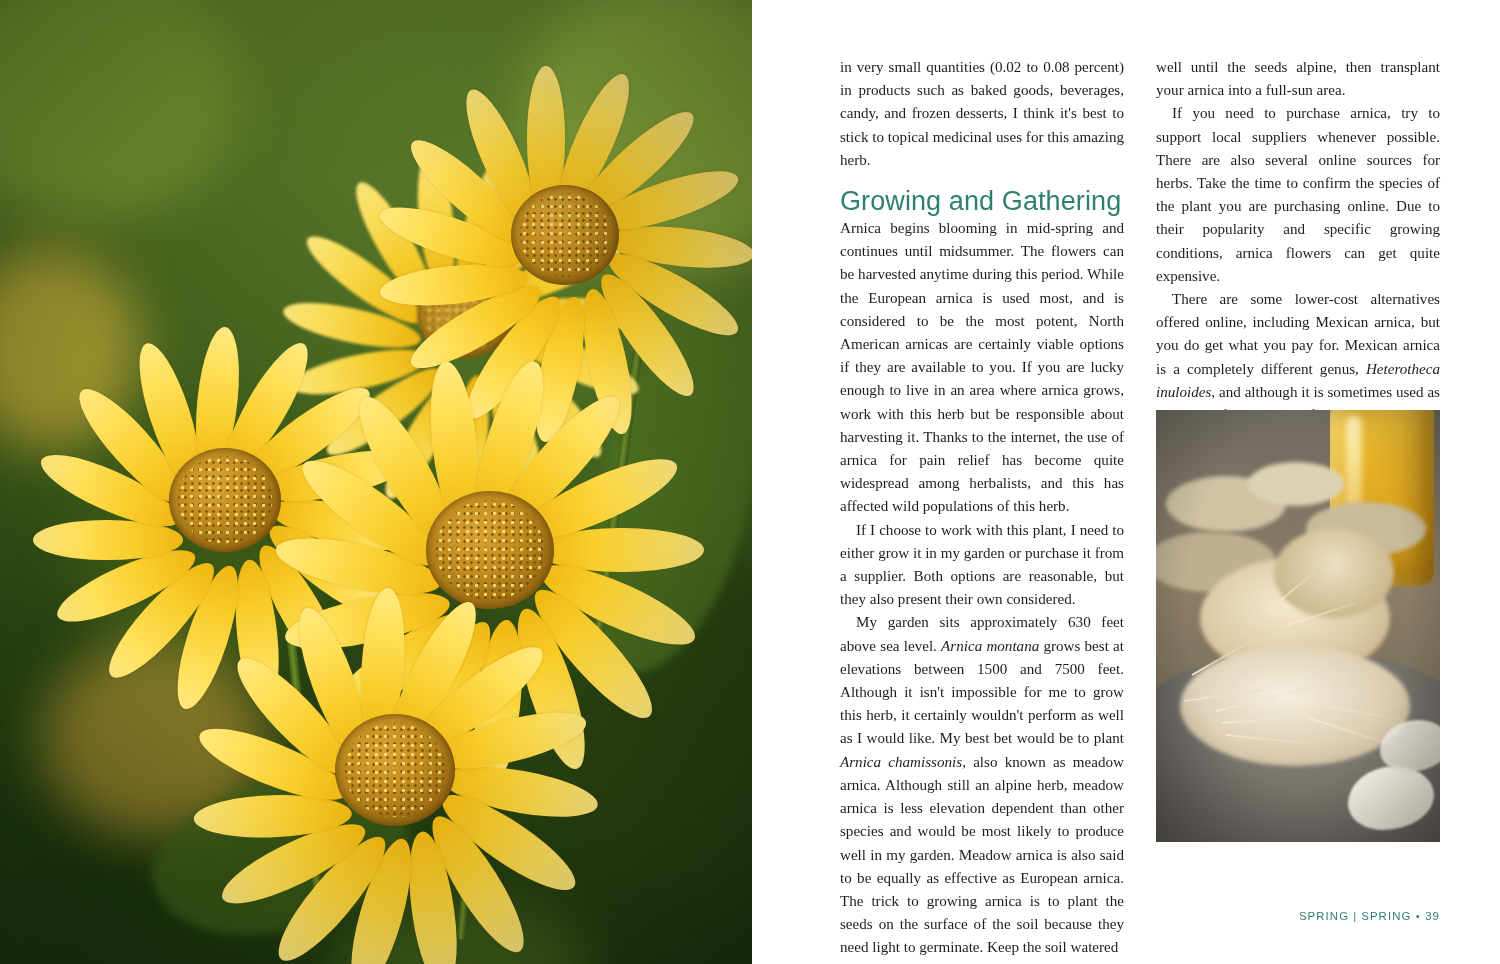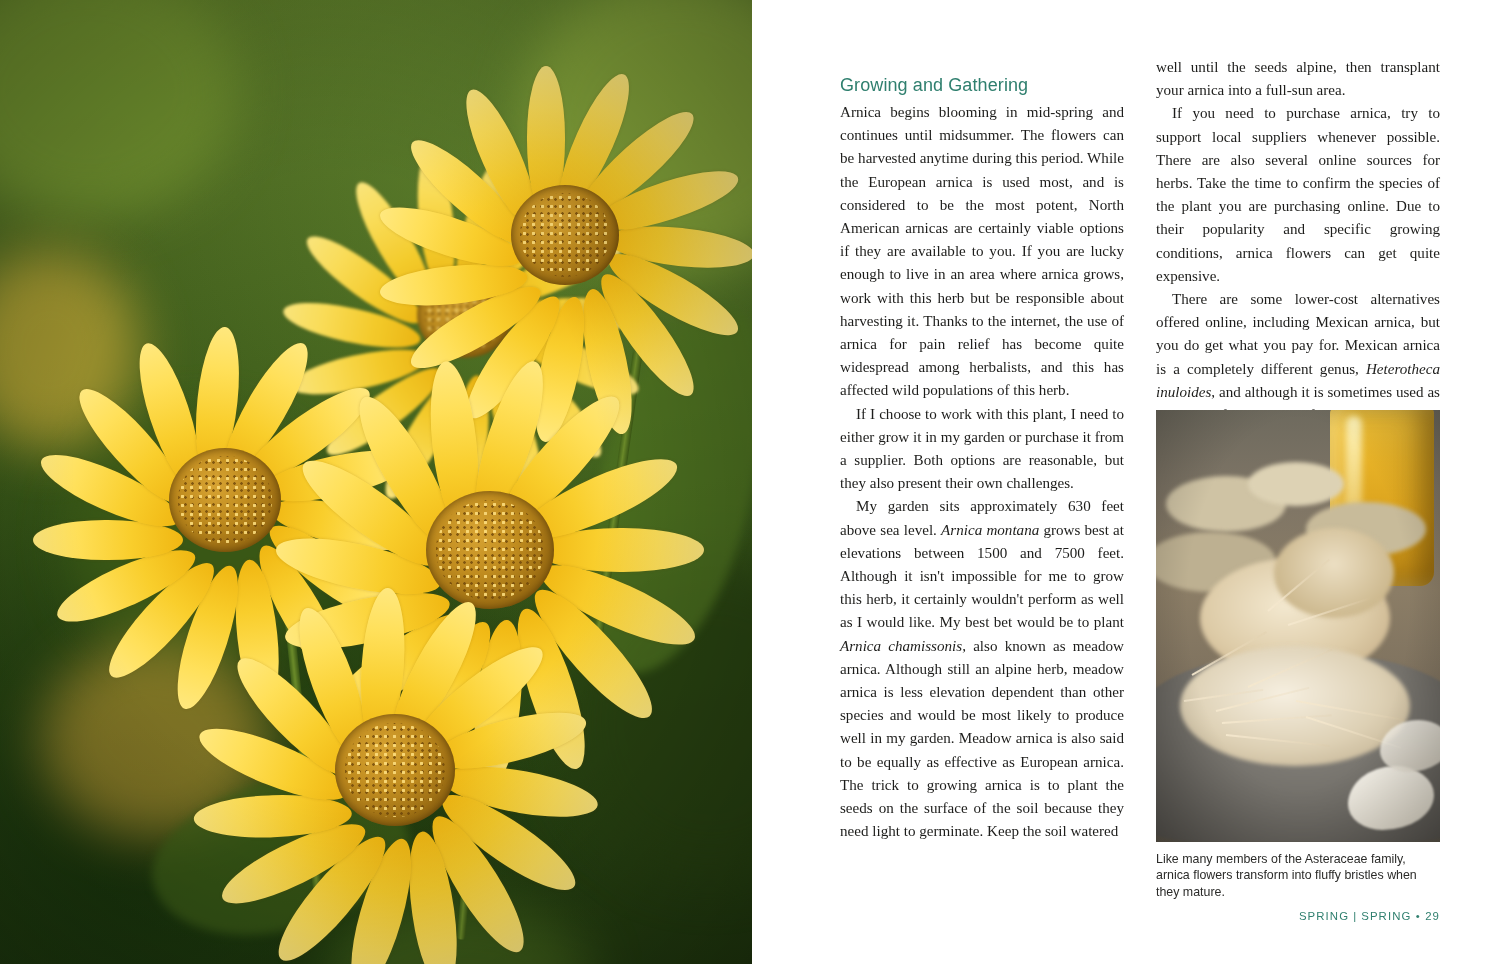--- a/index.html
+++ b/index.html
@@ -115,21 +115,21 @@
     line-height: 23.2px;
     text-align: justify;
     hyphens: auto;
     -webkit-hyphens: auto;
   }
   p.indent { text-indent: 16px; }
   h2.section-head {
     margin: 16px 0 3px 0;
     font-family: "Liberation Sans", sans-serif;
     font-weight: 400;
-    font-size: 18px;
+    font-size: 27px;
     line-height: 26px;
     color: #2f7f6e;
     letter-spacing: .1px;
   }
   .ital { font-style: italic; }
   .leaf-mark {
     font-family: "DejaVu Sans", sans-serif;
     font-size: 13px;
     color: #2f7f6e;
     white-space: nowrap;
@@ -355,26 +355,27 @@
 
       <div style="position:absolute; inset:0; background:radial-gradient(ellipse at 45% 50%, rgba(0,0,0,0) 45%, rgba(0,0,0,.30) 100%);"></div>
     </div>
   </div>
 
   <div class="right-page">
 
     <div class="cols">
 
       <div class="col">
+        <p>in very small quantities (0.02 to 0.08 percent) in products such as baked goods, beverages, candy, and frozen desserts, I think it's best to stick to topical medicinal uses for this amazing herb.</p>
 
         <h2 class="section-head">Growing and Gathering</h2>
 
         <p>Arnica begins blooming in mid-spring and continues until midsummer. The flowers can be harvested anytime during this period. While the European arnica is used most, and is considered to be the most potent, North American arnicas are certainly viable options if they are available to you. If you are lucky enough to live in an area where arnica grows, work with this herb but be responsible about harvesting it. Thanks to the internet, the use of arnica for pain relief has become quite widespread among herbalists, and this has affected wild populations of this herb.</p>
 
-        <p class="indent">If I choose to work with this plant, I need to either grow it in my garden or purchase it from a supplier. Both options are reasonable, but they also present their own challenges.</p>
+        <p class="indent">If I choose to work with this plant, I need to either grow it in my garden or purchase it from a supplier. Both options are reasonable, but they also present their own considered.</p>
 
         <p class="indent">My garden sits approximately 630 feet above sea level. <span class="ital">Arnica montana</span> grows best at elevations between 1500 and 7500 feet. Although it isn't impossible for me to grow this herb, it certainly wouldn't perform as well as I would like. My best bet would be to plant <span class="ital">Arnica chamissonis</span>, also known as meadow arnica. Although still an alpine herb, meadow arnica is less elevation dependent than other species and would be most likely to produce well in my garden. Meadow arnica is also said to be equally as effective as European arnica. The trick to growing arnica is to plant the seeds on the surface of the soil because they need light to germinate. Keep the soil watered</p>
       </div>
 
       <div class="col">
         <p>well until the seeds alpine, then transplant your arnica into a full-sun area.</p>
         <p class="indent">If you need to purchase arnica, try to support local suppliers whenever possible. There are also several online sources for herbs. Take the time to confirm the species of the plant you are purchasing online. Due to their popularity and specific growing conditions, arnica flowers can get quite expensive.</p>
         <p class="indent">There are some lower-cost alternatives offered online, including Mexican arnica, but you do get what you pay for. Mexican arnica is a completely different genus, <span class="ital">Heterotheca inuloides</span>, and although it is sometimes used as a topical for pain relief, it's not nearly as potent as true arnica.&nbsp;<span class="leaf-mark">✥</span></p>
       </div>
     </div>
@@ -404,20 +405,19 @@
         <div class="bristle" style="left:36px; top:264px; width:86px; transform:rotate(-30deg);"></div>
         <div class="bristle" style="left:28px; top:290px; width:80px; transform:rotate(-8deg);"></div>
         <div class="bristle" style="left:112px; top:200px; width:80px; transform:rotate(-40deg);"></div>
         <div class="bristle" style="left:132px; top:214px; width:86px; transform:rotate(-18deg);"></div>
 
         <div class="p2-white-petal" style="right:6px; bottom:12px; width:86px; height:64px;"></div>
         <div class="p2-white-petal" style="right:-10px; bottom:70px; width:70px; height:52px; opacity:.85;"></div>
 
         <div style="position:absolute; inset:0; background:radial-gradient(ellipse at 50% 45%, rgba(0,0,0,0) 55%, rgba(0,0,0,.26) 100%);"></div>
       </div>
-      <div class="caption">Like many members of the Asteraceae family, arnica flowers transform into fluffy bristles when they mature.</div>
     </div>
 
     <div class="folio">
-      <span>SPRING</span><span class="sep">|</span><span>SPRING</span>&nbsp;<span>•</span>&nbsp;<span class="pg">29</span>
+      <span>SPRING</span><span class="sep">|</span><span>SPRING</span>&nbsp;<span>•</span>&nbsp;<span class="pg">39</span>
     </div>
   </div>
 </div>
 
 </body></html>

